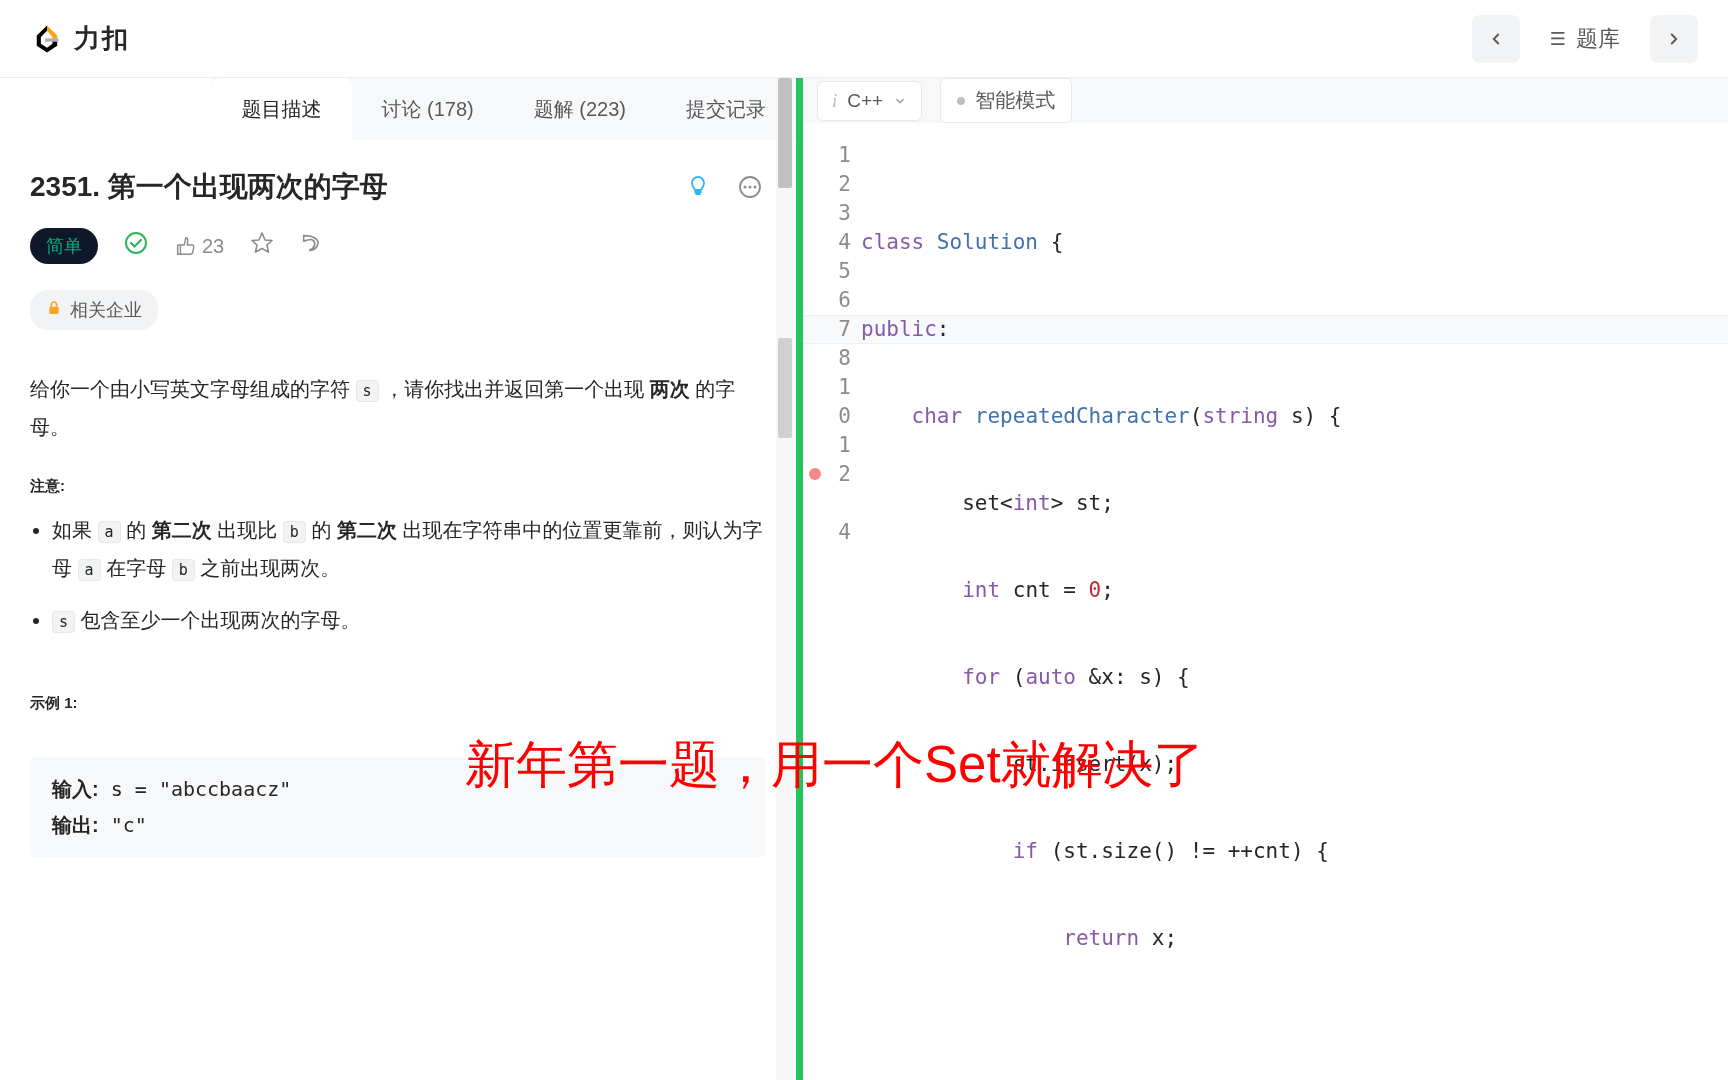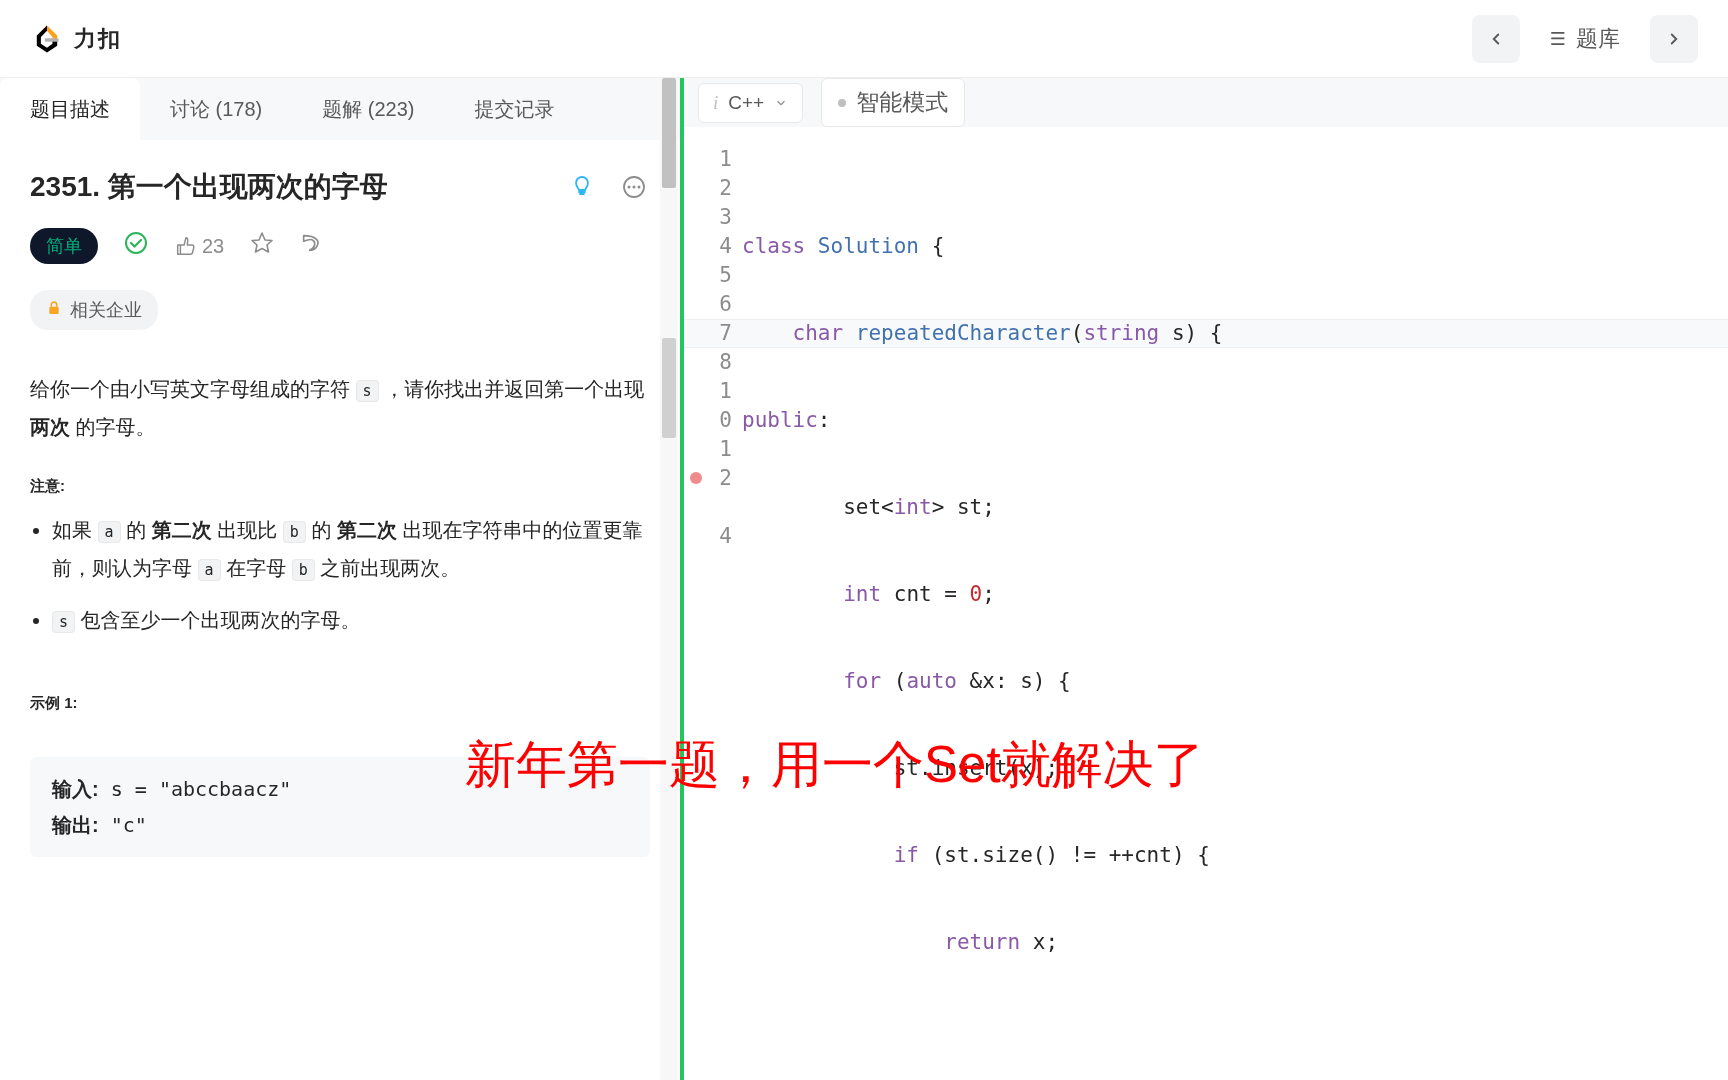--- a/index.html
+++ b/index.html
@@ -24,21 +24,21 @@
   align-items: center;
   gap: 10px;
 }
 .logo-mark {
   width: 34px;
   height: 34px;
   position: relative;
 }
 .logo-mark svg { width: 100%; height: 100%; }
 .logo-text {
-  font-size: 22px;
+  font-size: 26px;
   font-weight: 700;
   letter-spacing: 2px;
 }
 .nav-right {
   display: flex;
   align-items: center;
   gap: 12px;
 }
 .nav-btn {
   width: 48px;
@@ -59,25 +59,26 @@
   font-size: 22px;
   color: #595959;
   cursor: pointer;
 }
 .nav-lib .bars { font-size: 18px; }
 .main {
   display: flex;
   height: calc(100% - 78px);
 }
 .left {
-  width: 684px;
+  width: 803px;
   display: flex;
   flex-direction: column;
   position: relative;
-  border-right: 4px solid #22c55e;
+  border-right: 7px solid #22c55e;
+  align-items: flex-end;
 }
 .tabs {
   display: flex;
   height: 62px;
   background: #f7f8fa;
   align-items: flex-end;
 }
 .tab {
   padding: 0 30px;
   height: 62px;
@@ -235,21 +236,21 @@
 }
 .lang-sel .i { font-style: italic; color: #bfbfbf; font-family: serif; }
 .mode-sel {
   display: flex;
   align-items: center;
   gap: 10px;
   background: #fff;
   border: 1px solid #e8e8e8;
   border-radius: 6px;
   padding: 8px 16px;
-  font-size: 23px;
+  font-size: 20px;
   color: #595959;
   cursor: pointer;
 }
 .mode-sel .dot {
   width: 8px; height: 8px; border-radius: 50%; background: #bfbfbf;
 }
 .editor {
   flex: 1;
   display: flex;
   font-family: Consolas, Monaco, monospace;
@@ -464,22 +465,22 @@
         <div>1</div>
         <div>0</div>
         <div>1</div>
         <div>2</div>
         <div></div>
         <div>4</div>
       </div>
       <div class="code-area">
         <div class="hl" style="top:calc(6*29px)"></div>
         <span class="ln"><span class="kw">class</span><span class="cls"> Solution</span><span> {</span></span>
+        <span class="ln"><span class="kw">public</span><span>:</span></span>
         <span class="ln"><span>    </span><span class="type">char</span><span> </span><span class="fn">repeatedCharacter</span><span>(</span><span class="type">string</span><span> s) {</span></span>
-        <span class="ln"><span class="kw">public</span><span>:</span></span>
         <span class="ln"><span>        set&lt;</span><span class="type">int</span><span>&gt; st;</span></span>
         <span class="ln"><span>        </span><span class="type">int</span><span> cnt = </span><span class="num">0</span><span>;</span></span>
         <span class="ln"><span>        </span><span class="kw">for</span><span> (</span><span class="kw">auto</span><span> &amp;x: s) {</span></span>
         <span class="ln"><span>            st.insert(x);</span></span>
         <span class="ln"><span>            </span><span class="kw">if</span><span> (st.size() != ++cnt) {</span></span>
         <span class="ln"><span>                </span><span class="kw">return</span><span> x;</span></span>
         <span class="ln"><span></span></span>
         
         
         

